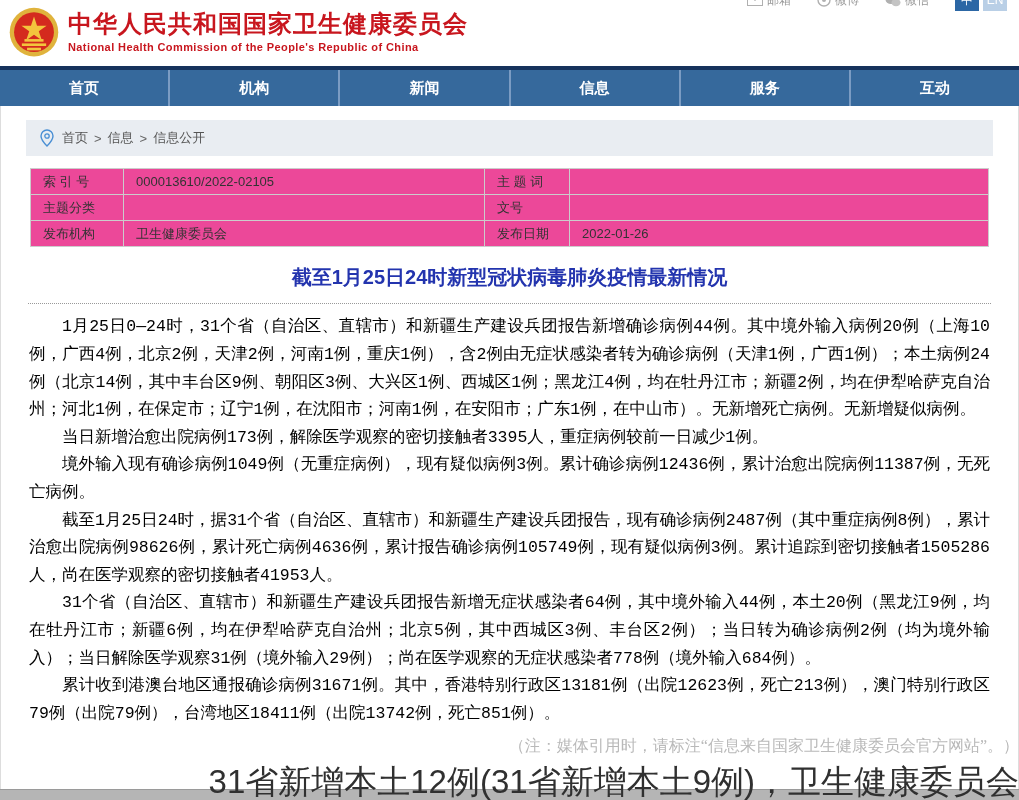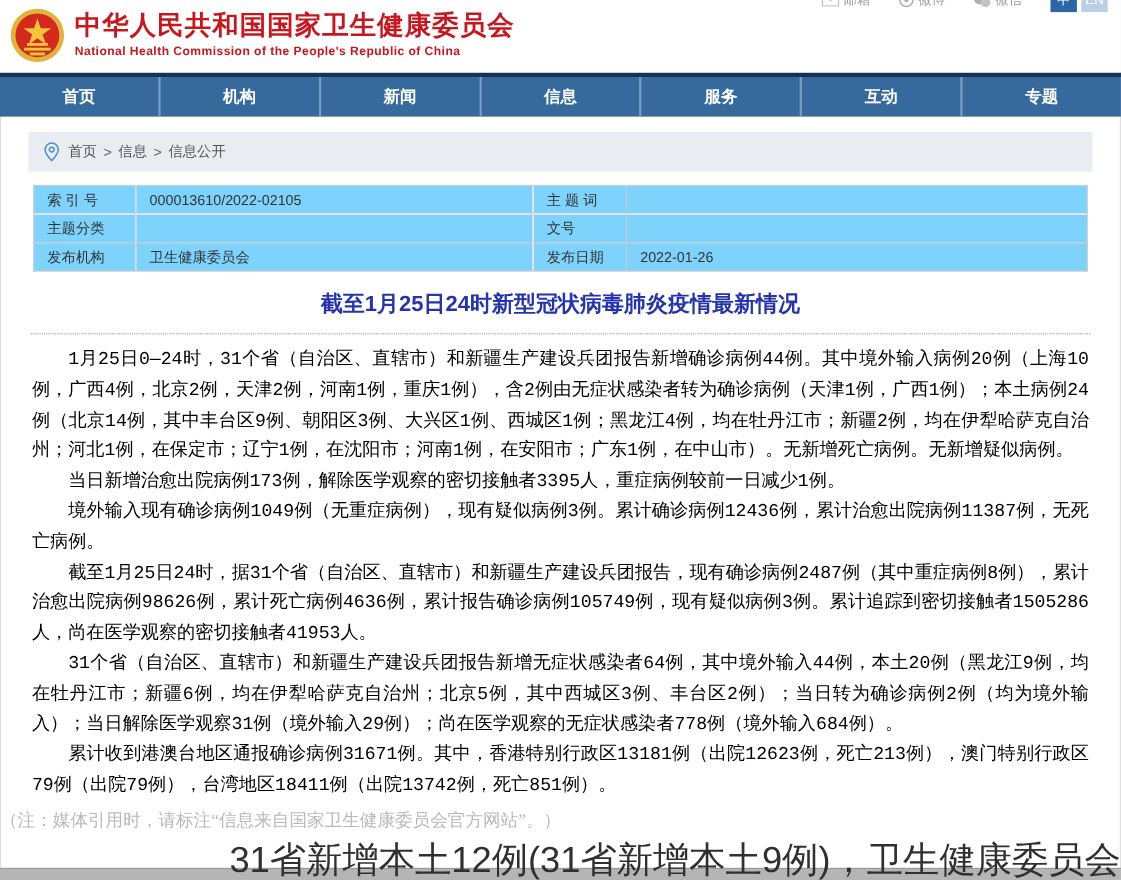--- a/index.html
+++ b/index.html
@@ -25,28 +25,28 @@
   .main-nav{height:36px;background:#36699c;border-top:4px solid #16325c;display:flex;}
   .nav-item{flex:1;display:flex;align-items:center;justify-content:center;color:#fff;font-size:15px;font-weight:bold;text-decoration:none;border-right:2px solid #7b9cc3;cursor:pointer;}
   .nav-item:last-child{border-right:none;}
   
   .breadcrumb{margin:14px 26px 0 26px;height:36px;background:#e9edf2;display:flex;align-items:center;padding-left:14px;font-size:13px;color:#555;}
   .breadcrumb svg{margin-right:8px;}
   .crumb{color:#555;text-decoration:none;cursor:pointer;}
   .crumb-sep{margin:0 6px;color:#666;}
   
   .meta-table{margin:12px 30px 0 30px;border-collapse:collapse;width:959px;table-layout:fixed;}
-  .meta-table td{border:1px solid #ccc;height:25px;font-size:13px;color:#333;padding:0 0 0 12px;background:#7dd3fc;white-space:nowrap;overflow:hidden;}
+  .meta-table td{border:1px solid #ccc;height:25px;font-size:13px;color:#333;padding:0 0 0 12px;background:#ec4899;white-space:nowrap;overflow:hidden;}
   .col-l1{width:80px;} .col-v1{width:348px;} .col-l2{width:72px;}
   
   .article-title{margin-top:17px;text-align:center;font-size:20px;font-weight:bold;color:#2334ae;line-height:26px;}
   .dotted-sep{margin:13px 28px 9px 28px;border:0;border-bottom:1px dotted #999;height:0;}
   .article-body{margin:0 29px;font-family:Liberation Mono, monospace;font-size:16.5px;line-height:27.6px;color:#000;text-align:justify;}
   .article-body p{margin:0;text-indent:2em;}
-  .article-note{margin-top:9px;text-align:left;font-family:"Liberation Serif","DejaVu Serif",serif;font-size:16px;color:#b9b9b9;}
+  .article-note{margin-top:9px;text-align:right;font-family:"Liberation Serif","DejaVu Serif",serif;font-size:16px;color:#b9b9b9;}
   
   .overlay-caption{position:absolute;right:0;bottom:0;z-index:3;font-size:33px;color:#303030;white-space:nowrap;line-height:36px;}
   .bottom-strip{position:absolute;left:0;bottom:0;width:100%;height:10px;background:#b5b5b5;border-top:1px solid #9a9a9a;z-index:1;}
 </style>
 </head>
 <body>
 
 <header class="site-header">
   <a class="logo-block">
     <svg class="emblem" viewBox="0 0 60 66">
@@ -90,21 +90,20 @@
   </div>
 </header>
 
 <nav class="main-nav">
   <a class="nav-item">首页</a>
   <a class="nav-item">机构</a>
   <a class="nav-item">新闻</a>
   <a class="nav-item">信息</a>
   <a class="nav-item">服务</a>
   <a class="nav-item">互动</a>
-  <a class="nav-item">专题</a>
 </nav>
 
 <div class="breadcrumb">
   <svg width="14" height="18" viewBox="0 0 14 18">
     <path d="M7 1 C3.7 1 1 3.7 1 7 C1 11 7 17 7 17 C7 17 13 11 13 7 C13 3.7 10.3 1 7 1 Z" fill="none" stroke="#4a8fd4" stroke-width="1.4"></path>
     <circle cx="7" cy="7" r="2.2" fill="none" stroke="#4a8fd4" stroke-width="1.3"></circle>
   </svg>
   <a class="crumb">首页</a>
   <span class="crumb-sep">&gt;</span>
   <a class="crumb">信息</a>

